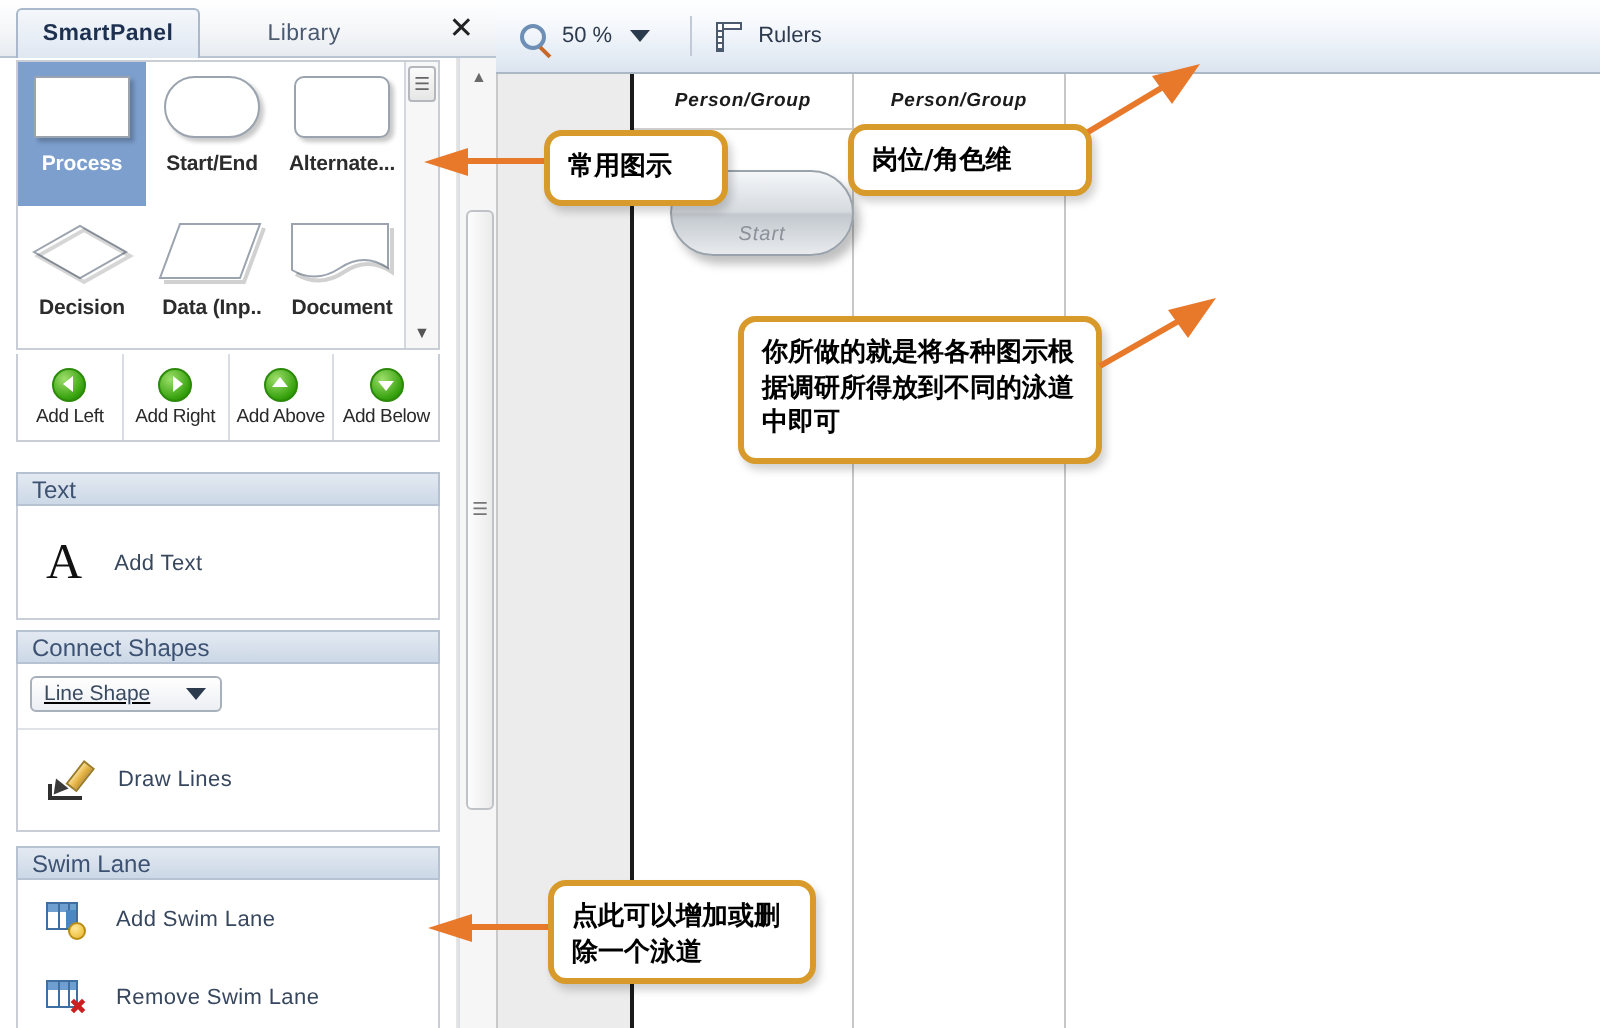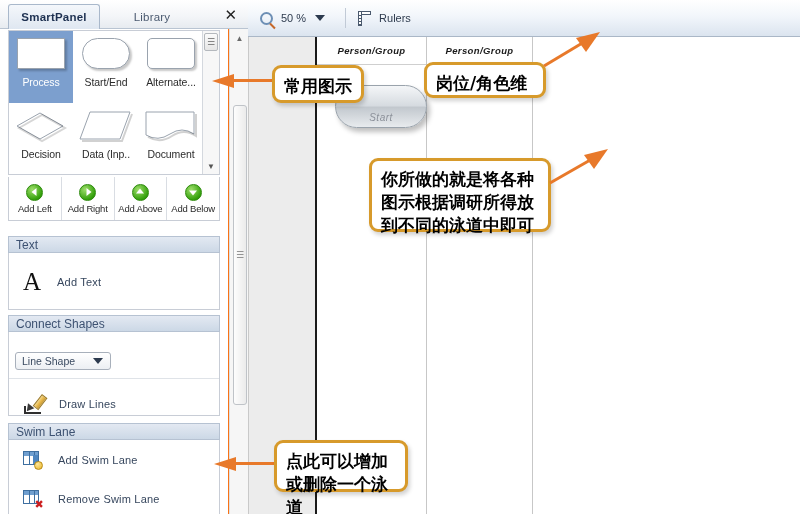--- a/index.html
+++ b/index.html
@@ -8,21 +8,21 @@
     overflow: hidden;
     font-family: "Liberation Sans", "DejaVu Sans", sans-serif;
     background: #ffffff;
   }
   #app { position: relative; width: 800px; height: 514px; }
 
   
   .panel {
     position: absolute; left: 0; top: 0;
     width: 248px; height: 514px;
-    background: #f97316;
+    background: #e5e5e5;
     overflow: hidden;
   }
   .tabstrip {
     position: absolute; left: 0; top: 0; width: 248px; height: 29px;
     background: linear-gradient(to bottom, #ffffff 0%, #f3f5f8 60%, #e7ebf0 100%);
     border-bottom: 1px solid #b9c4d2;
   }
   .tab {
     position: absolute; top: 4px; height: 25px;
     font-size: 11.5px; color: #33415a;
@@ -53,21 +53,21 @@
   
   .gallery-wrap {
     position: absolute; left: 8px; top: 1px;
     width: 212px; height: 145px;
     border: 1px solid #c8cdd6; background: #fff;
     overflow: hidden;
   }
   .gallery {
     position: absolute; left: 0; top: 0; width: 194px; height: 143px;
   }
-  .grow { position: absolute; left: 0; width: 194px; height: 72px; }
+  .grow { position: absolute; left: 0; width: 194px; height: 72px; font-weight: bold; }
   .gcell {
     position: absolute; top: 0; width: 64px; height: 72px;
     display: flex; flex-direction: column; align-items: center; justify-content: flex-start;
   }
   .gcell .thumb { margin-top: 5px; height: 37px; width: 56px; position: relative; }
   .gcell .cap {
     margin-top: 3px; font-size: 10.5px; color: #2c2c2c; white-space: nowrap;
     letter-spacing: -.1px;
   }
   .gcell.sel { background: #7c9fce; }
@@ -138,21 +138,21 @@
   .sec-body {
     background: #fff; border: 1px solid #c8cdd6; border-top: none;
   }
   .srow {
     display: flex; align-items: center; height: 32px; padding-left: 14px;
   }
   .srow .ilabel { font-size: 11px; color: #37475e; margin-left: 16px; letter-spacing: .2px; }
 
   .aglyph { font-family: "Liberation Serif", "DejaVu Serif", serif; font-size: 25px; color: #111; line-height: 1; }
 
-  .ddwrap { padding: 20px 0 4px 6px; }
+  .ddwrap { padding: 6px 0 4px 6px; text-decoration: underline; }
   .dd {
     width: 96px; height: 18px;
     background: linear-gradient(to bottom,#ffffff,#eceff3);
     border: 1px solid #a8b0bb; border-radius: 3px;
     display: flex; align-items: center; position: relative;
   }
   .dd .ddtext { font-size: 10.5px; color: #3a4a60; margin-left: 6px; }
   .dd .ddcaret {
     position: absolute; right: 7px; top: 50%; transform: translateY(-50%);
     width: 0; height: 0;
@@ -286,21 +286,21 @@
 
   
   .callout {
     position: absolute;
     background: #ffffff;
     border: 3px solid #d79a2b;
     border-radius: 9px;
     box-shadow: 2px 3px 4px rgba(0,0,0,.18);
     padding: 7px 9px;
     font-family: "DejaVu Sans", "Liberation Sans", sans-serif;
-    font-size: 17px; font-weight: bold; color: #000;
+    font-size: 13px; font-weight: bold; color: #000;
     line-height: 1.35;
   }
   .arrow { position: absolute; }
   .arrow .stem { position: absolute; background: #e8792a; }
   .arrow .head { position: absolute; width: 0; height: 0; }
 </style>
 </head>
 <body>
 
 <div id="app">

